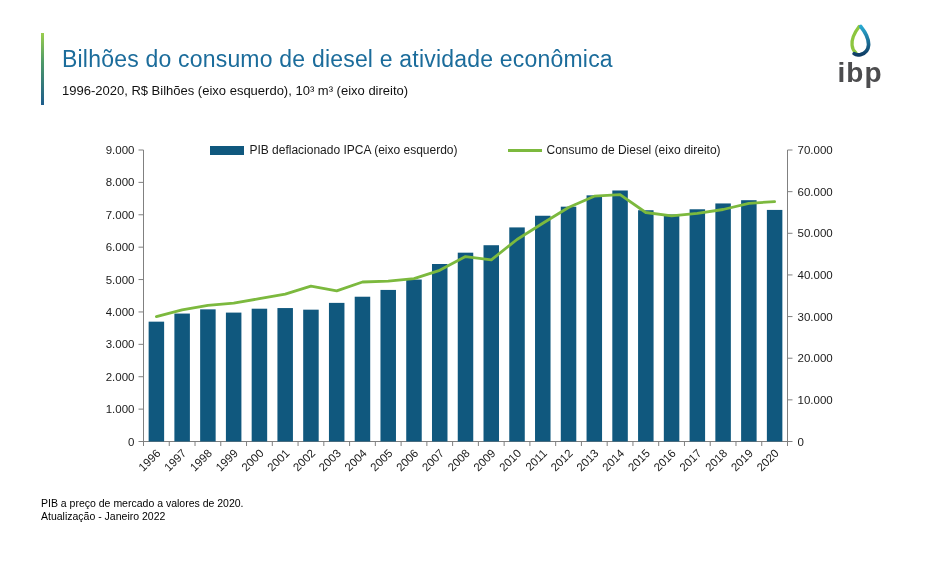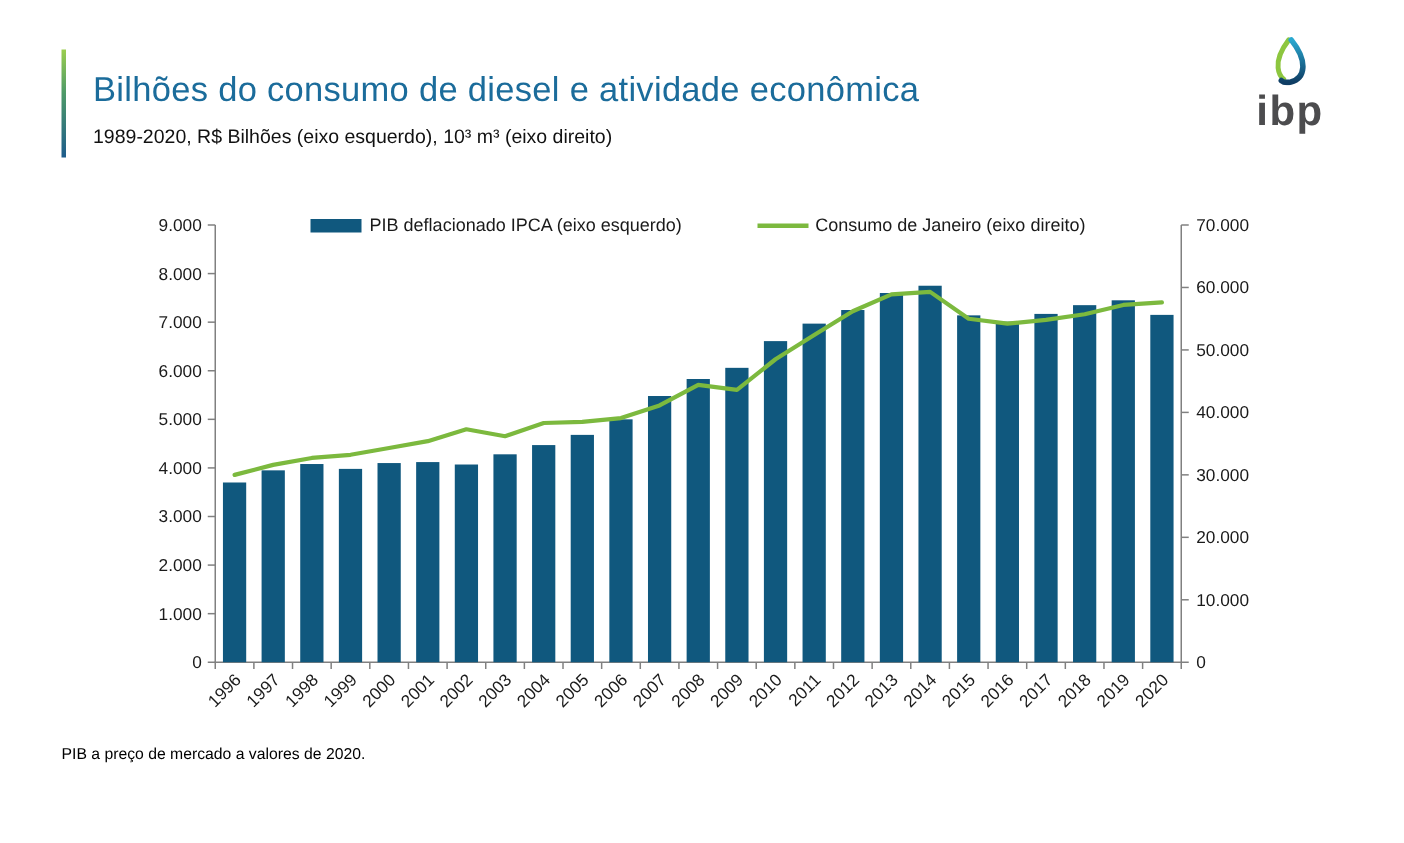--- a/index.html
+++ b/index.html
@@ -22,21 +22,21 @@
   .footer{position:absolute;left:41px;top:497px;font-size:10.5px;color:#000;line-height:1.28;}
   .footer .bold{font-weight:700;}
 </style>
 </head>
 <body>
 
 <div class="slide">
 
   <div class="accent-bar"></div>
   <div class="title" style="color: rgb(27, 108, 155);">Bilhões do consumo de diesel e atividade econômica</div>
-  <div class="subtitle">1989-2020, R$ Bilhões (eixo esquerdo), 10³ m³ (eixo direito)</div>
+  <div class="subtitle">1996-2020, R$ Bilhões (eixo esquerdo), 10³ m³ (eixo direito)</div>
 
   <div class="logo">
     <svg width="30" height="33" viewBox="0 0 28 32">
       <defs>
         <linearGradient id="lgBlue" x1="0" y1="0" x2="0" y2="1">
           <stop offset="0" stop-color="#29A8D0"></stop>
           <stop offset="1" stop-color="#0F3D64"></stop>
         </linearGradient>
       </defs>
       <path d="M13.2,2.5 Q5.5,12.5 6.3,20.5 Q6.8,25.5 10,28" fill="none" stroke="#8DC63F" stroke-width="3.2" stroke-linecap="round"></path>
@@ -45,21 +45,21 @@
     <div class="logo-text">ibp</div>
   </div>
 
   <div class="legend">
     <div class="legend-item">
       <span class="swatch-bar" style="background: rgb(16, 88, 126);"></span>
       <span>PIB deflacionado IPCA (eixo esquerdo)</span>
     </div>
     <div class="legend-item">
       <span class="swatch-line" style="background: rgb(124, 185, 62);"></span>
-      <span>Consumo de Janeiro (eixo direito)</span>
+      <span>Consumo de Diesel (eixo direito)</span>
     </div>
   </div>
 
   <svg class="chart" id="chart" width="936" height="562" viewBox="0 0 936 562">
       <line x1="143.5" y1="150" x2="143.5" y2="441.5" stroke="#808080" stroke-width="1"></line>
       <line x1="787.5" y1="150" x2="787.5" y2="441.5" stroke="#808080" stroke-width="1"></line>
       <line x1="143" y1="441.5" x2="788" y2="441.5" stroke="#808080" stroke-width="1"></line>
       <line x1="138.5" y1="441.5" x2="143.5" y2="441.5" stroke="#808080" stroke-width="1"></line>
       <text x="134.5" y="445.5" text-anchor="end" font-size="11.5" fill="#1A1A1A">0</text>
       <line x1="138.5" y1="409.1111111111111" x2="143.5" y2="409.1111111111111" stroke="#808080" stroke-width="1"></line>
@@ -170,15 +170,16 @@
       <text transform="translate(650.82,454) rotate(-45)" text-anchor="end" font-size="11.5" fill="#1A1A1A">2015</text>
       <text transform="translate(676.58,454) rotate(-45)" text-anchor="end" font-size="11.5" fill="#1A1A1A">2016</text>
       <text transform="translate(702.34,454) rotate(-45)" text-anchor="end" font-size="11.5" fill="#1A1A1A">2017</text>
       <text transform="translate(728.1,454) rotate(-45)" text-anchor="end" font-size="11.5" fill="#1A1A1A">2018</text>
       <text transform="translate(753.86,454) rotate(-45)" text-anchor="end" font-size="11.5" fill="#1A1A1A">2019</text>
       <text transform="translate(779.62,454) rotate(-45)" text-anchor="end" font-size="11.5" fill="#1A1A1A">2020</text>
     </svg>
 
   <div class="footer">
     <div>PIB a preço de mercado a valores de 2020.</div>
+    <div>Atualização - Janeiro 2022</div>
   </div>
 
 </div>
 
 </body></html>

